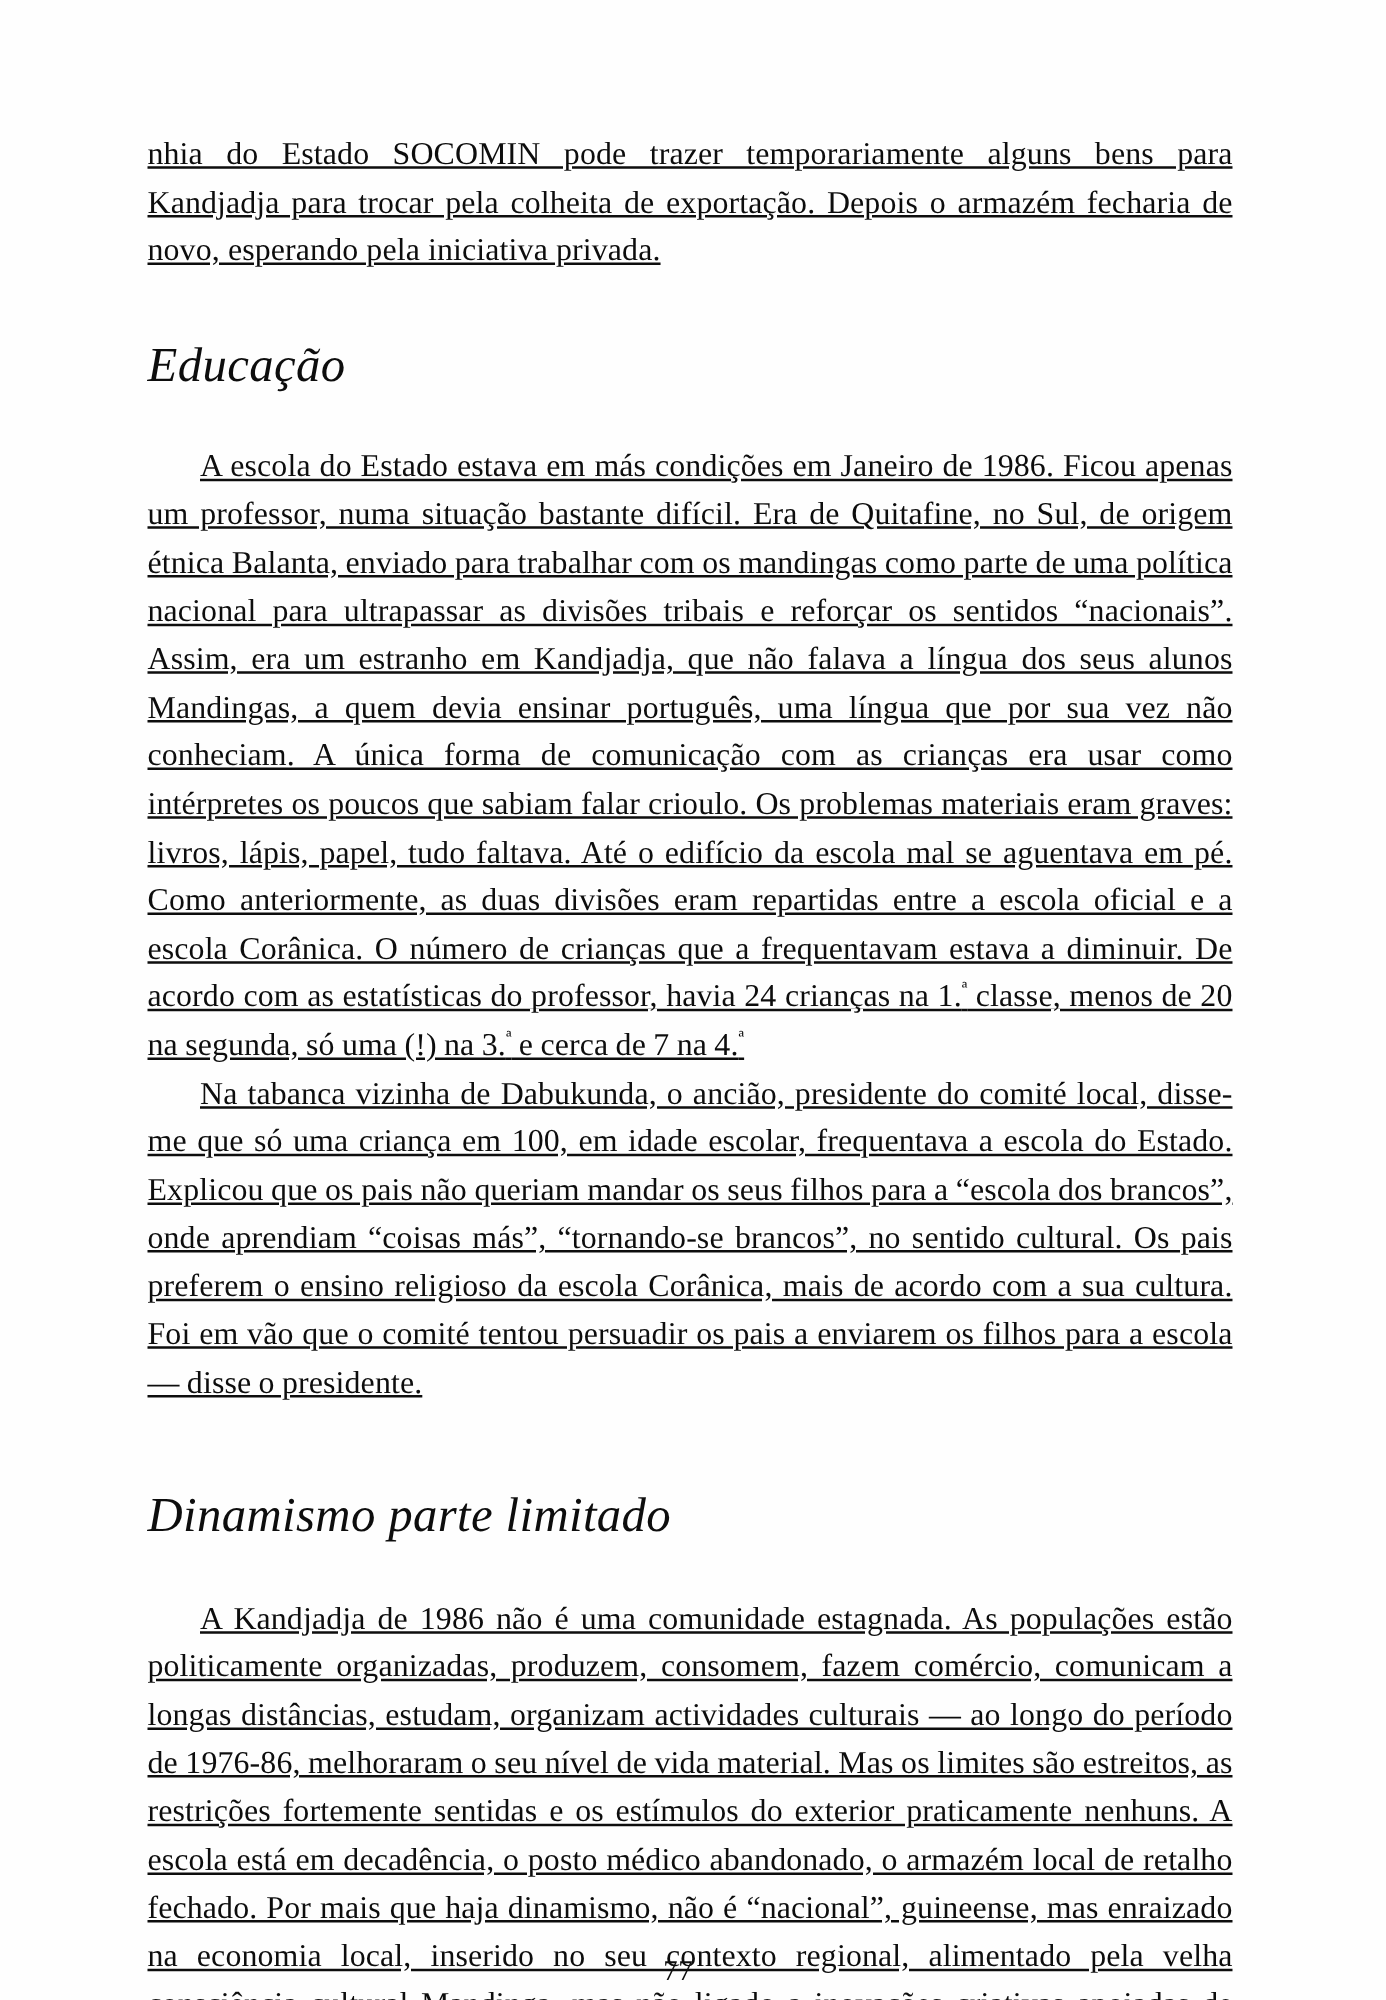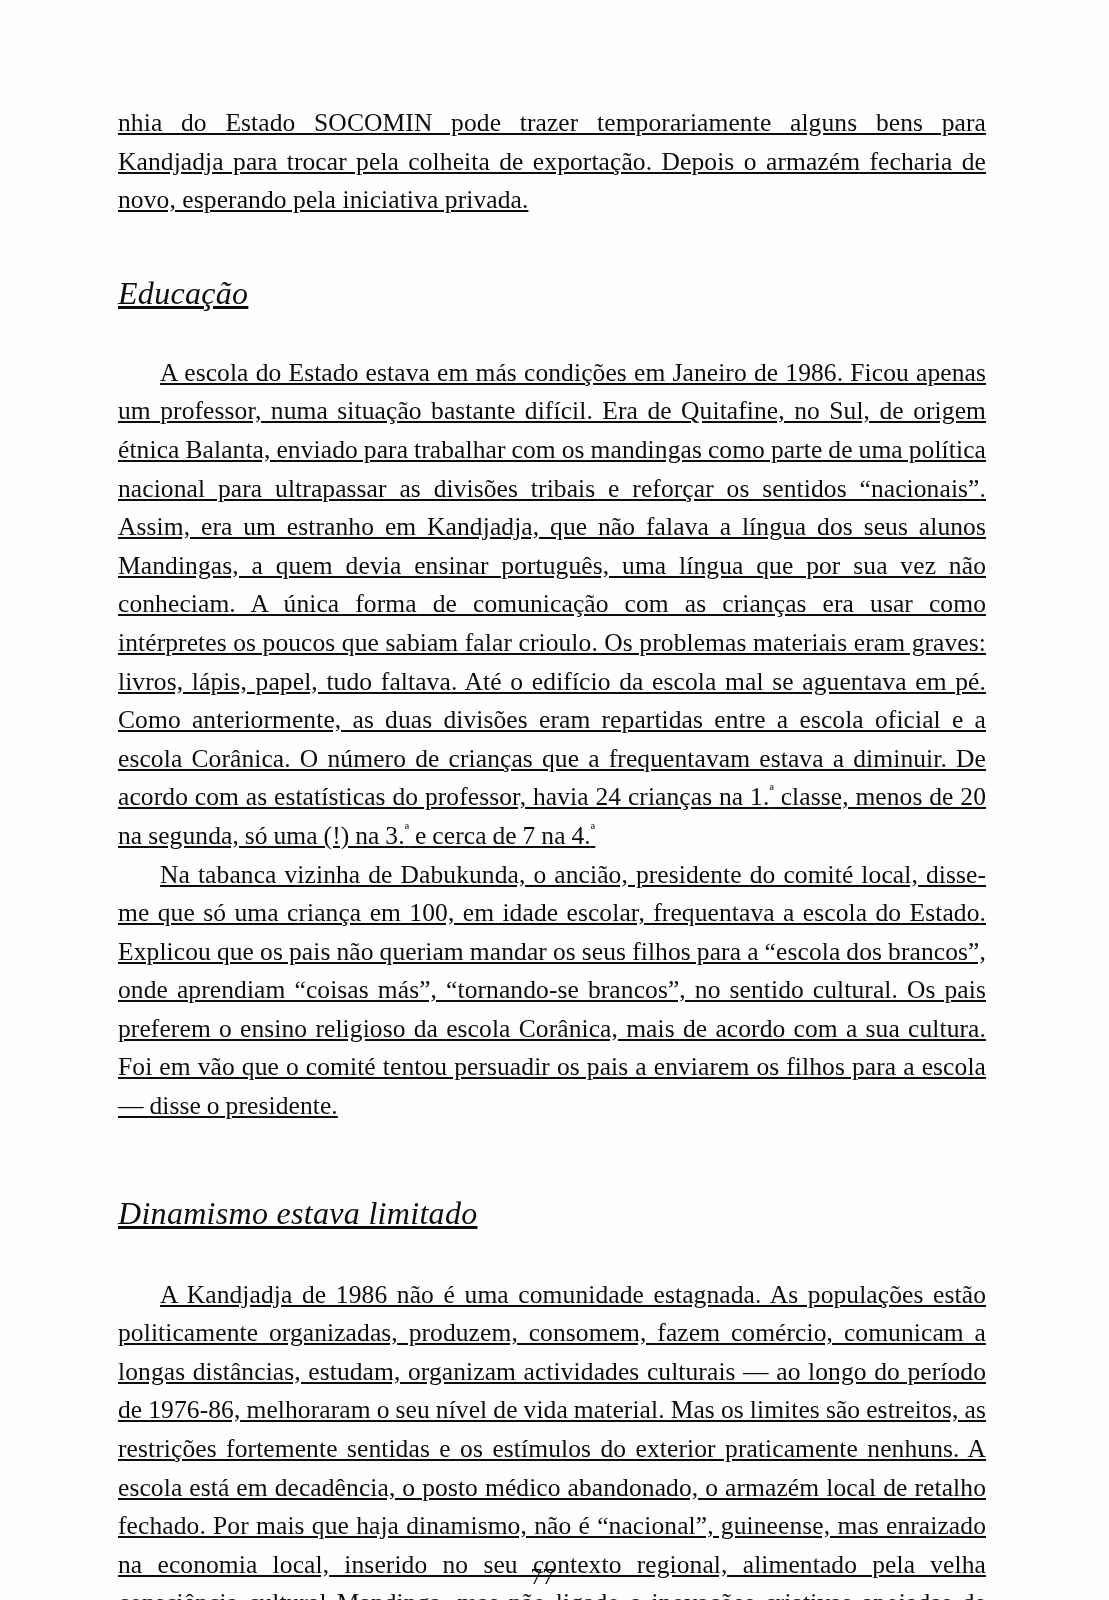--- a/index.html
+++ b/index.html
@@ -39,26 +39,25 @@
     text-decoration: underline;
   }
   p.indent {
     text-indent: 42px;
   }
   p.para.tight {
     word-spacing: -0.6px;
   }
   .heading {
     margin: 0;
-    font-size: 32px;
+    font-size: 39px;
     font-style: italic;
     font-weight: normal;
     line-height: 34px;
     letter-spacing: 0.3px;
-    text-decoration: underline;
   }
   .gap-after-para-1 { height: 56px; }
   .gap-after-heading-1 { height: 44px; }
   .gap-after-block-2 { height: 70px; }
   .gap-after-heading-2 { height: 46px; }
 
   .ord {
     font-size: 0.62em;
     vertical-align: 0.55em;
     line-height: 0;
@@ -88,21 +87,21 @@
     <h2 class="heading">Educação</h2>
 
     <div class="gap-after-heading-1"></div>
 
     <p class="para indent tight"><span>A escola do Estado estava em más condições em Janeiro de 1986. Ficou apenas um professor, numa situação bastante difícil. Era de Quitafine, no Sul, de origem étnica Balanta, enviado para trabalhar com os mandingas como parte de uma política nacional para ultrapassar as divisões tribais e reforçar os sentidos “nacionais”. Assim, era um estranho em Kandjadja, que não falava a língua dos seus alunos Mandingas, a quem devia ensinar português, uma língua que por sua vez não conheciam. A única forma de comunicação com as crianças era usar como intérpretes os poucos que sabiam falar crioulo. Os problemas materiais eram graves: livros, lápis, papel, tudo faltava. Até o edifício da escola mal se aguentava em pé. Como anteriormente, as duas divisões eram repartidas entre a escola oficial e a escola Corânica. O número de crianças que a frequentavam estava a diminuir. De acordo com as estatísticas do professor, havia 24 crianças na 1.</span><span class="ord">ª</span><span> classe, menos de 20 na segunda, só uma (!) na 3.</span><span class="ord">ª</span><span> e cerca de 7 na 4.</span><span class="ord">ª</span></p>
 
     <p class="para indent tight">Na tabanca vizinha de Dabukunda, o ancião, presidente do comité local, disse-me que só uma criança em 100, em idade escolar, frequentava a escola do Estado. Explicou que os pais não queriam mandar os seus filhos para a “escola dos brancos”, onde aprendiam “coisas más”, “tornando-se brancos”, no sentido cultural. Os pais preferem o ensino religioso da escola Corânica, mais de acordo com a sua cultura. Foi em vão que o comité tentou persuadir os pais a enviarem os filhos para a escola — disse o presidente.</p>
 
     <div class="gap-after-block-2"></div>
 
-    <h2 class="heading">Dinamismo estava limitado</h2>
+    <h2 class="heading">Dinamismo parte limitado</h2>
 
     <div class="gap-after-heading-2"></div>
 
     <p class="para indent tight">A Kandjadja de 1986 não é uma comunidade estagnada. As populações estão politicamente organizadas, produzem, consomem, fazem comércio, comunicam a longas distâncias, estudam, organizam actividades culturais — ao longo do período de 1976-86, melhoraram o seu nível de vida material. Mas os limites são estreitos, as restrições fortemente sentidas e os estímulos do exterior praticamente nenhuns. A escola está em decadência, o posto médico abandonado, o armazém local de retalho fechado. Por mais que haja dinamismo, não é “nacional”, guineense, mas enraizado na economia local, inserido no seu contexto regional, alimentado pela velha consciência cultural Mandinga, mas não ligado a inovações criativas apoiadas de fora.</p>
 
   </div>
 
   <div class="pagenum">77</div>
 
 </div>

